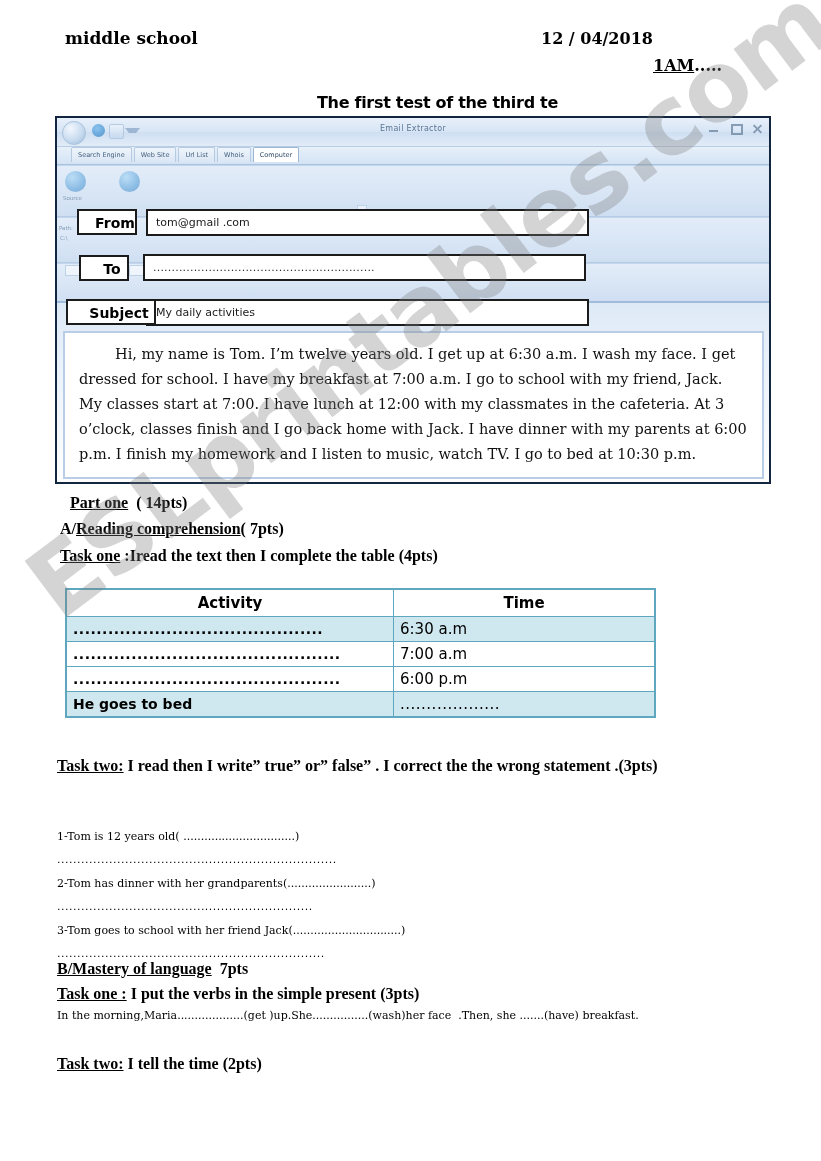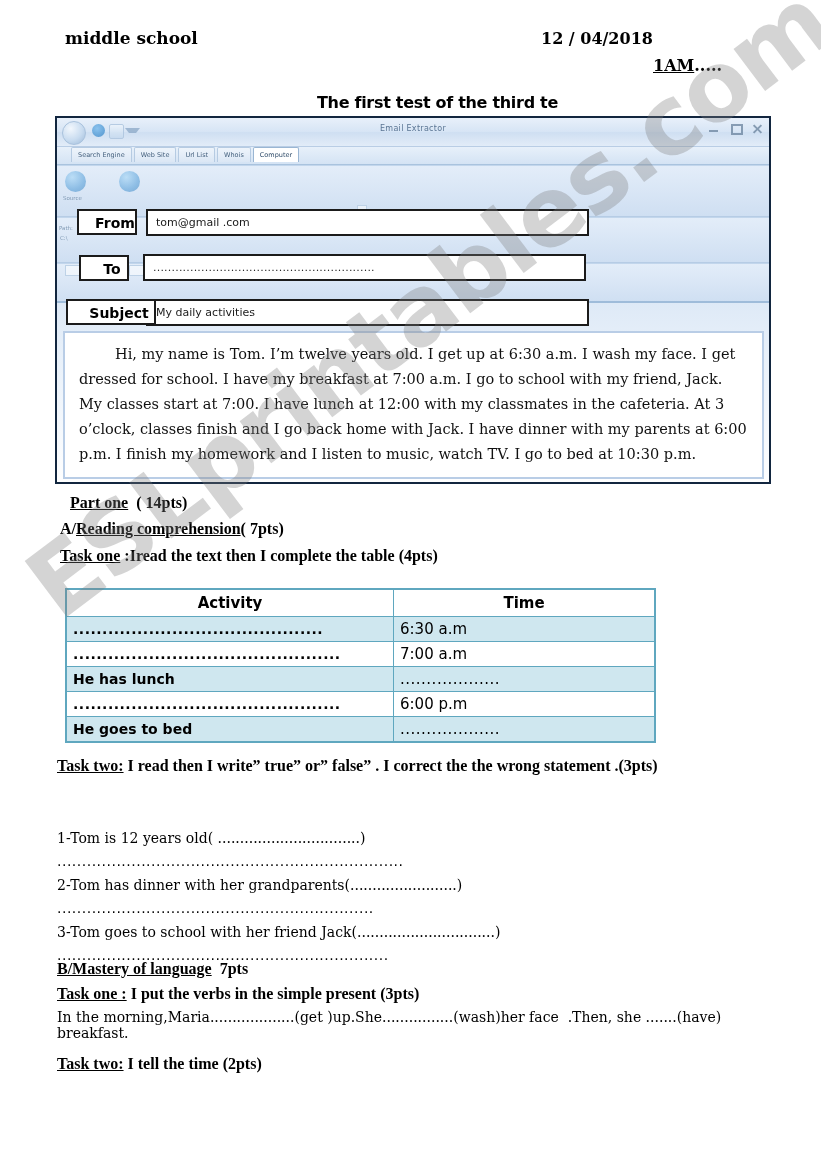--- a/index.html
+++ b/index.html
@@ -309,21 +309,21 @@
     text-indent: 36px;
     color: #111;
     text-align: left;
   }
 
   
   .ws { position: absolute; left: 0; width: 821px; z-index: 12; }
 
   .ln {
     font-family: "DejaVu Serif", serif;
-    font-size: 14px;
+    font-size: 11px;
     color: #000;
     white-space: pre-wrap;
   }
   .b  { font-weight: bold; font-family: Liberation Serif, serif; }
   .u  { text-decoration: underline; }
 
   .part-one   { position: absolute; left: 70px; top: 494px; }
   .sec-a      { position: absolute; left: 60px; top: 520px; }
   .task-one-1 { position: absolute; left: 60px; top: 547px; }
 
@@ -472,24 +472,20 @@
     </thead>
     <tbody>
       <tr class="shade">
         <td class="dots">...........................................</td>
         <td class="time">6:30 a.m</td>
       </tr>
       <tr class="plain">
         <td class="dots">..............................................</td>
         <td class="time">7:00 a.m</td>
       </tr>
-      <tr class="shade">
-        <td>He has lunch</td>
-        <td class="time dots">...................</td>
-      </tr>
       <tr class="plain">
         <td class="dots">..............................................</td>
         <td class="time">6:00 p.m</td>
       </tr>
       <tr class="shade">
         <td>He  goes to bed</td>
         <td class="time dots">...................</td>
       </tr>
     </tbody>
   </table>

